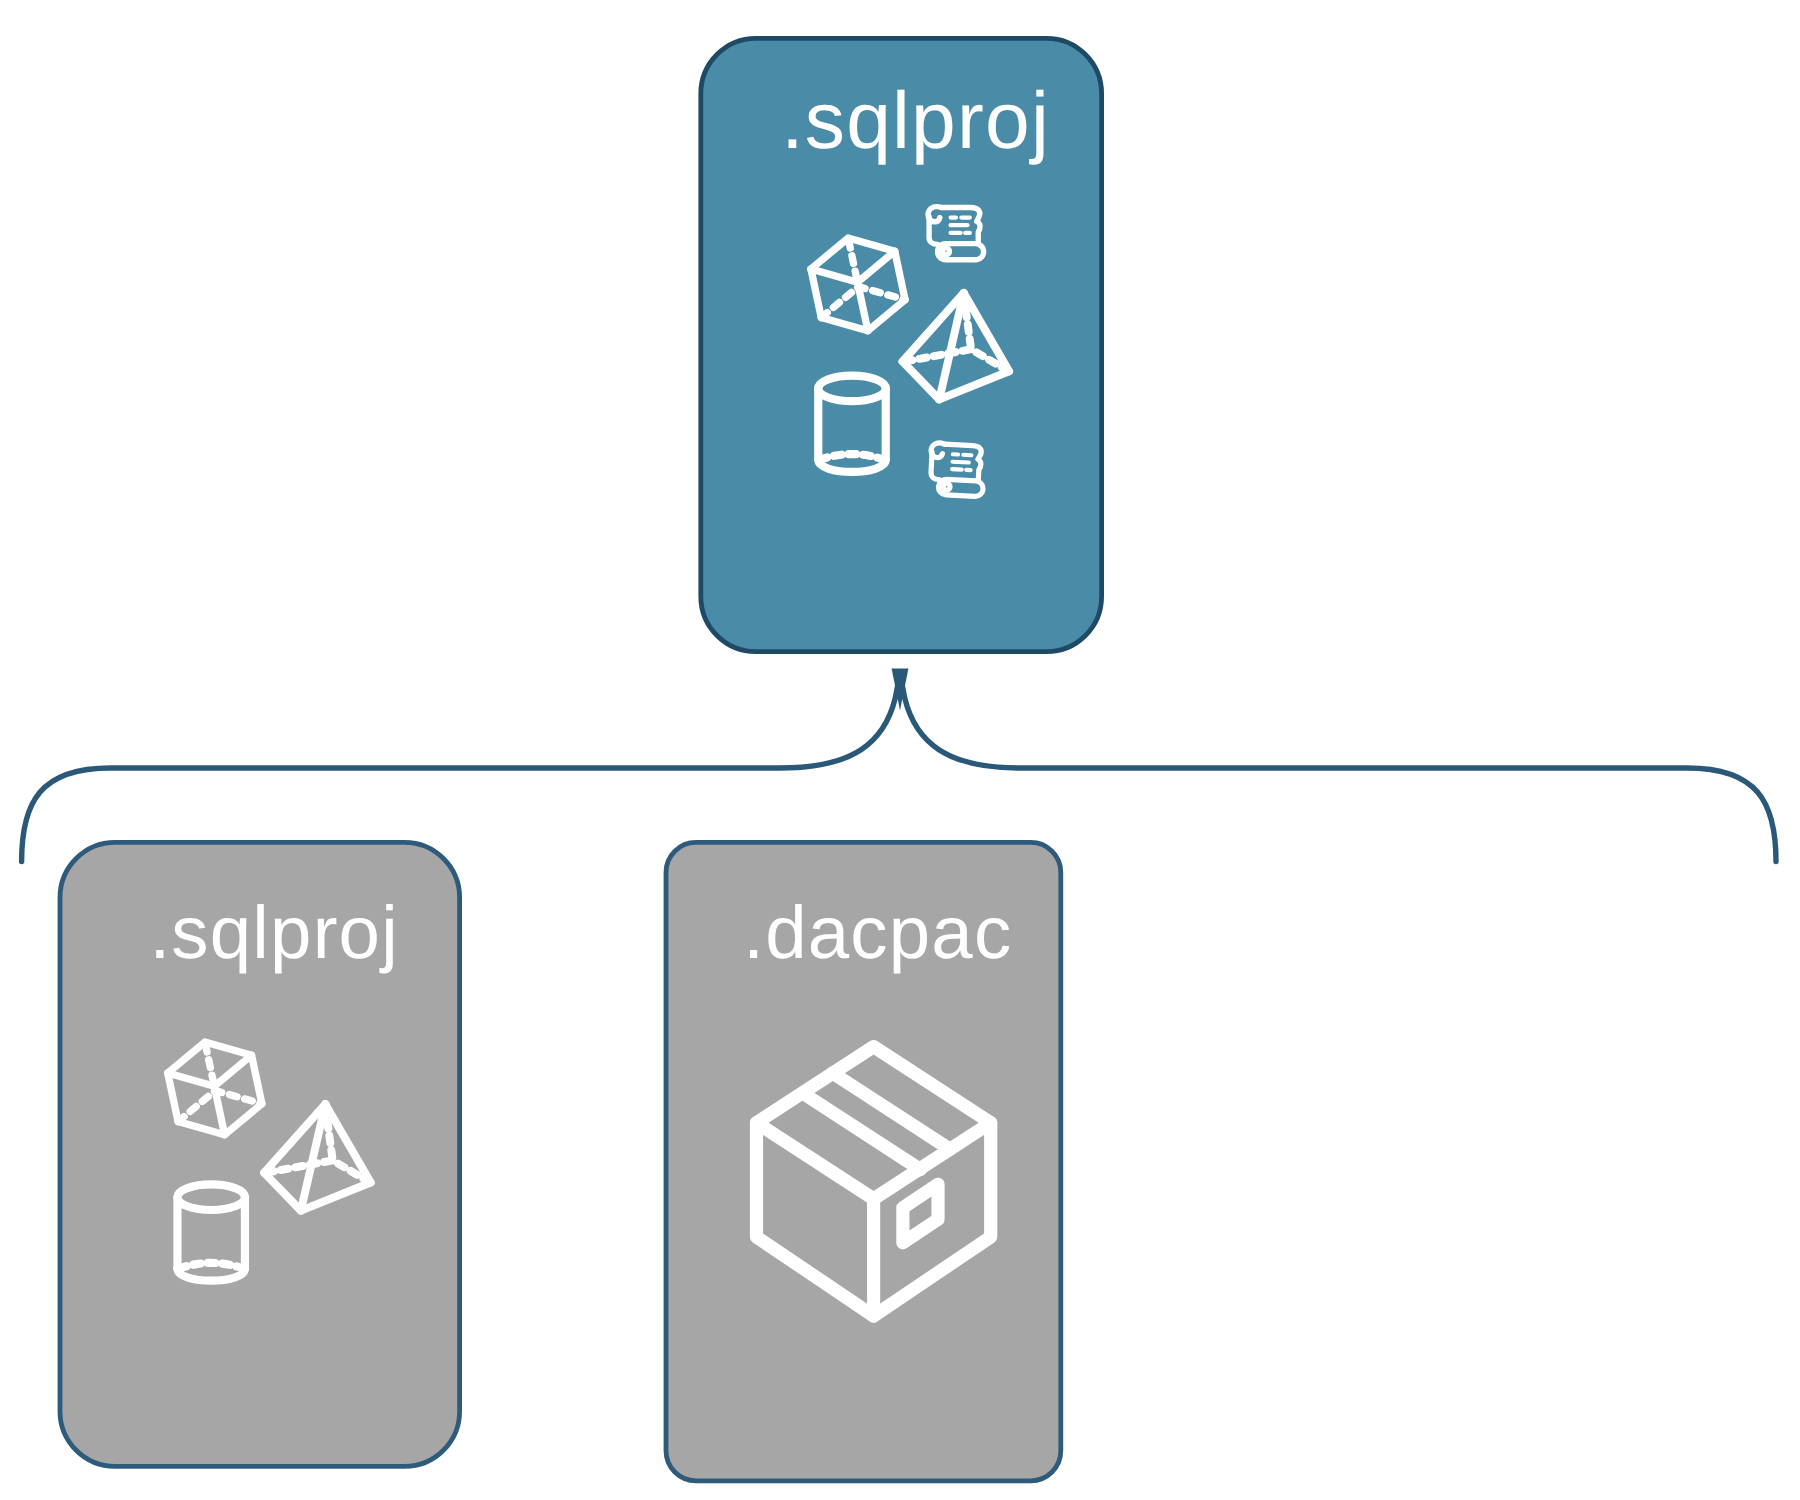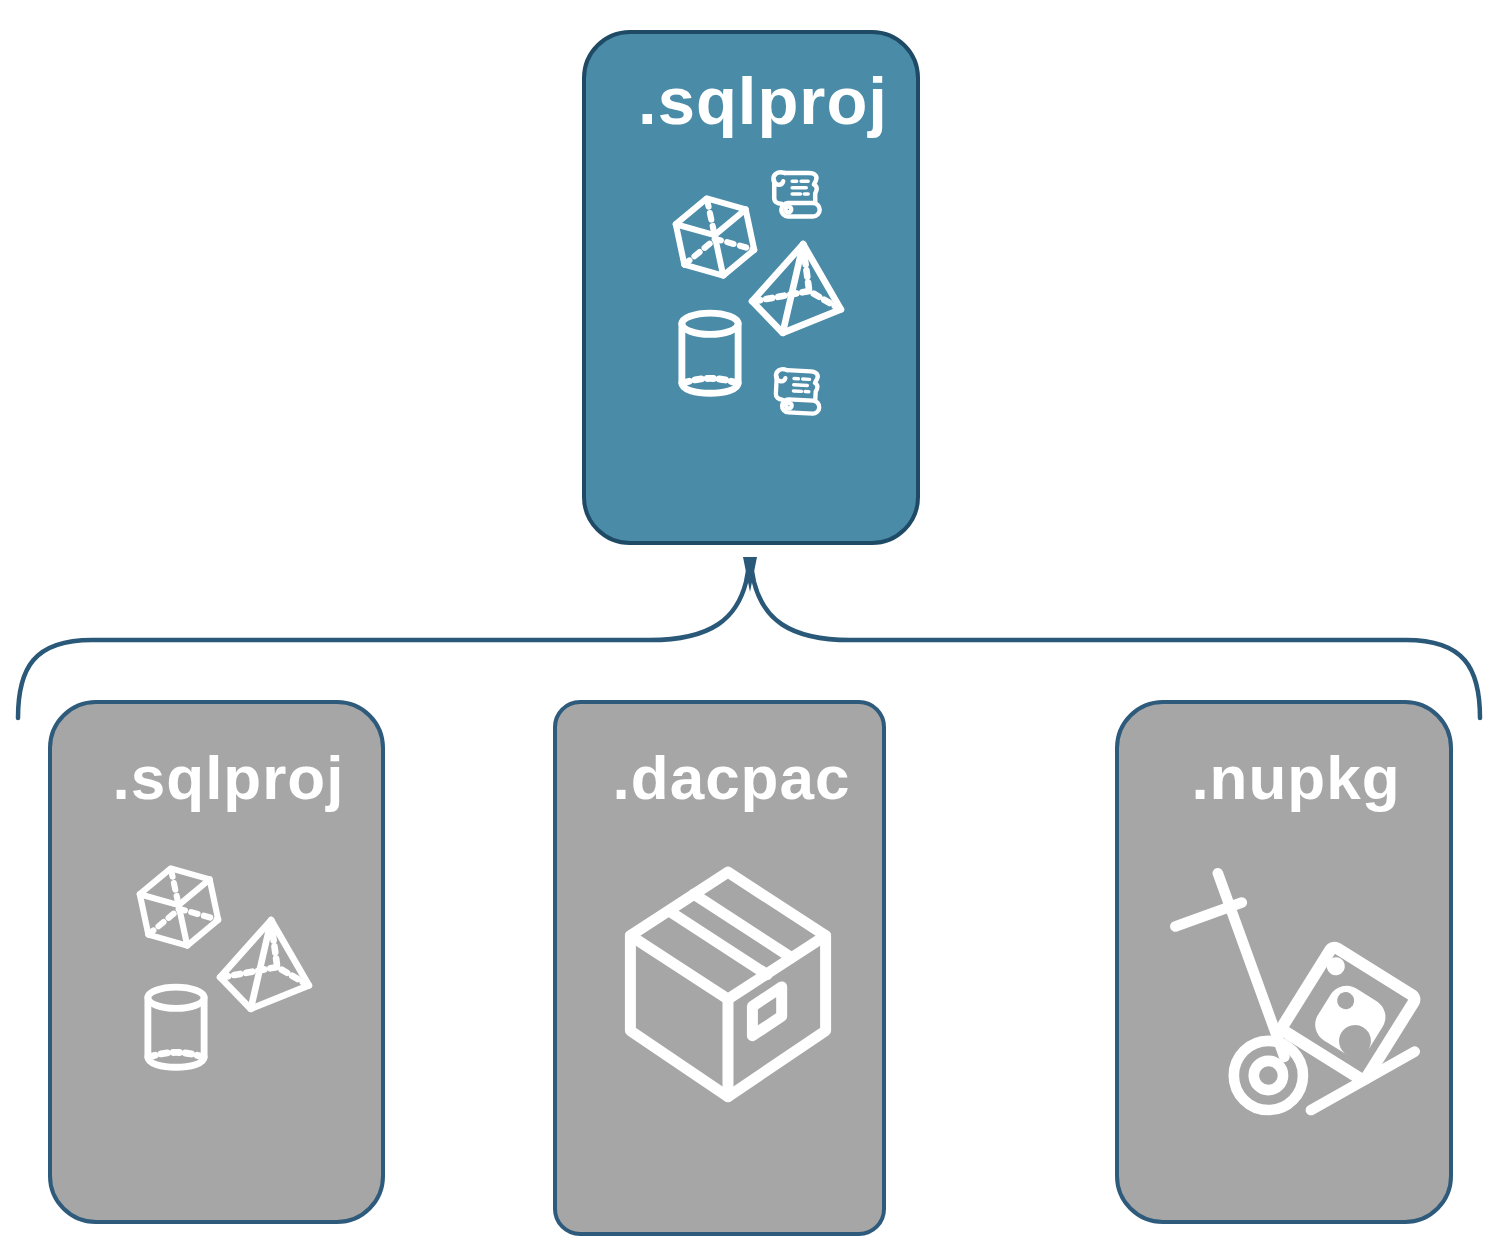--- a/index.html
+++ b/index.html
@@ -12,21 +12,21 @@
   .canvas{
     position:relative;width:1500px;height:1250px;overflow:hidden;
     background:var(--background);
     font-family:"Liberation Sans",sans-serif;
   }
   .connector-svg{position:absolute;left:0;top:0;width:1500px;height:1250px;pointer-events:none;}
   .node{position:absolute;border:4px solid var(--child-border);border-radius:48px;background:var(--child-fill);box-sizing:border-box;}
   .node.root{background:var(--root-fill);border-color:var(--root-border);}
   .node-label{
     position:absolute;left:0;right:0;text-align:center;
-    color:var(--node-label-text);font-weight:700;letter-spacing:1px;margin-left:24px;
+    color:var(--node-label-text);font-weight:400;letter-spacing:1px;margin-left:24px;
   }
   .root .node-label{top:28px;font-size:67px;}
   .child .node-label{top:38px;font-size:62px;}
   .connector-label{
     position:absolute;left:815px;top:573px;width:480px;
     font-size:49px;font-weight:700;color:var(--connector-label-text);
     white-space:nowrap;
   }
   .icon{position:absolute;}
   .icon svg{display:block;width:100%;height:100%;overflow:visible;}
@@ -169,36 +169,14 @@
         <path d="M10 31 V 70 L50 97 L90 70 V 31"></path>
         <path d="M50 57 V 97"></path>
         <path d="M36 14 L76 40"></path>
         <path d="M26 21 L66 47"></path>
         <path d="M60 60 L72 52 L72 64 L60 72 Z"></path>
       </g>
         </svg>
     </div>
   </div>
 
-  <div class="node child" style="left:1115px;top:700px;width:338px;height:524px;">
-    <div class="node-label">.nupkg</div>
-
-    <div class="icon" style="left:43px;top:150px;width:266px;height:278px;">
-      <svg viewBox="0 0 100 100">
-        <g class="ink" stroke-width="4">
-          <path d="M21 5 L46 74"></path>
-          <path d="M5 25 L30 16"></path>
-          <circle cx="40" cy="81" r="13"></circle>
-          <circle cx="40" cy="81" r="5.5"></circle>
-          <path d="M56 94 L95 72"></path>
-        </g>
-        <g transform="rotate(32 70 57)">
-          <rect x="52" y="39" width="37" height="37" rx="2" class="ink" stroke-width="4.5"></rect>
-          <rect x="61" y="48" width="23" height="23" rx="7" fill="#FFFFFF"></rect>
-          <circle cx="78" cy="65" r="6" fill="var(--child-fill)"></circle>
-          <circle cx="67" cy="54" r="3.2" fill="var(--child-fill)"></circle>
-          <circle cx="57" cy="45" r="3.4" fill="#FFFFFF"></circle>
-        </g>
-      </svg>
-    </div>
-  </div>
 
 </div>
 
 </body></html>

